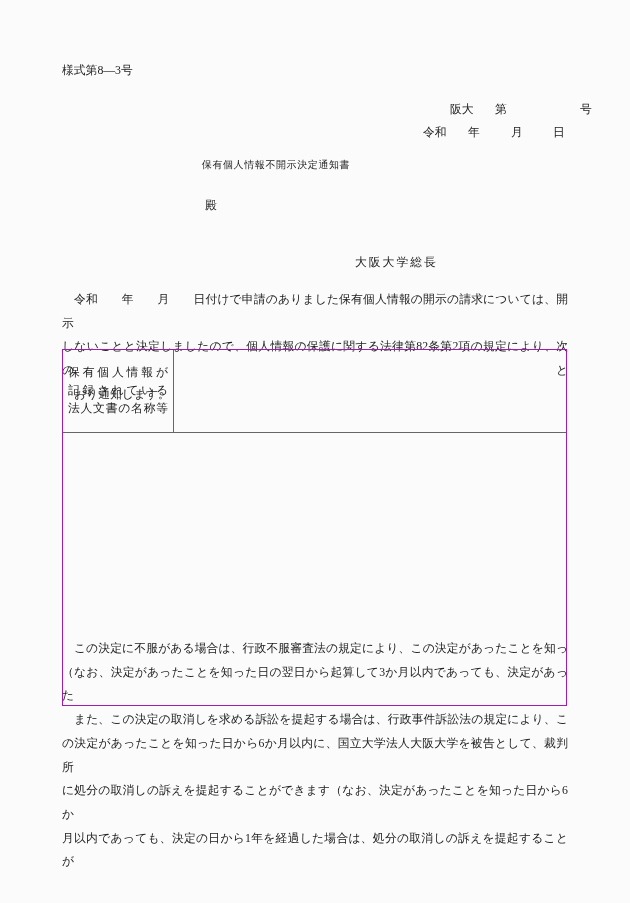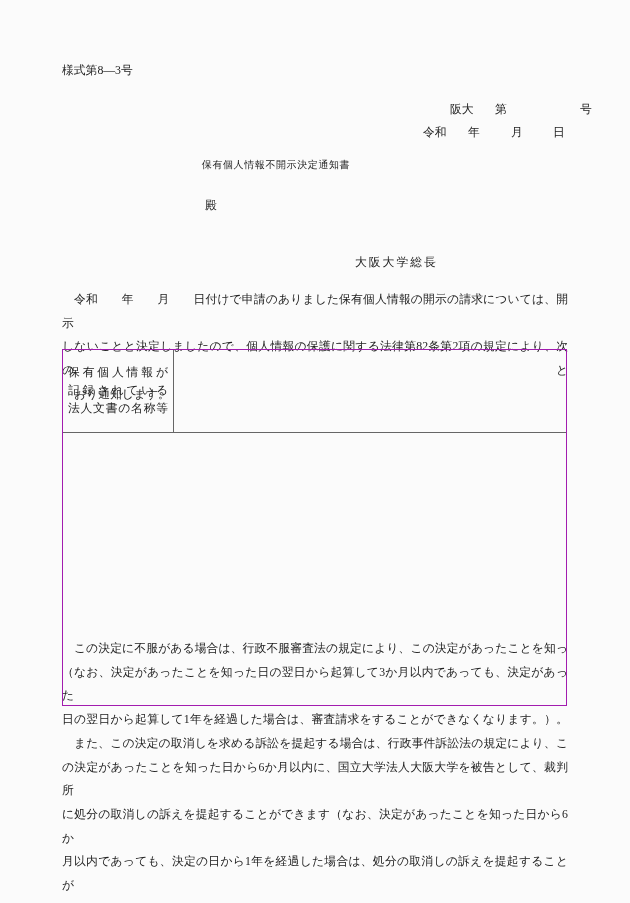--- a/index.html
+++ b/index.html
@@ -73,19 +73,18 @@
         <div class="jl">法人文書の名称等</div>
       </div>
     </div>
     <div class="td"></div>
   </div>
 </div>
 
 <div class="para" style="top:637px;">
   <div class="pline">　この決定に不服がある場合は、行政不服審査法の規定により、この決定があったことを知っ</div>
   <div class="pline">（なお、決定があったことを知った日の翌日から起算して3か月以内であっても、決定があった</div>
-  <div class="pline">日の翌日から起算して1年を経過した場合は、審査請求をすることができなくなります。）。</div>
   <div class="pline">　また、この決定の取消しを求める訴訟を提起する場合は、行政事件訴訟法の規定により、こ</div>
   <div class="pline">の決定があったことを知った日から6か月以内に、国立大学法人大阪大学を被告として、裁判所</div>
   <div class="pline">に処分の取消しの訴えを提起することができます（なお、決定があったことを知った日から6か</div>
   <div class="pline">月以内であっても、決定の日から1年を経過した場合は、処分の取消しの訴えを提起することが</div>
 
 </div>
 
 </body></html>

